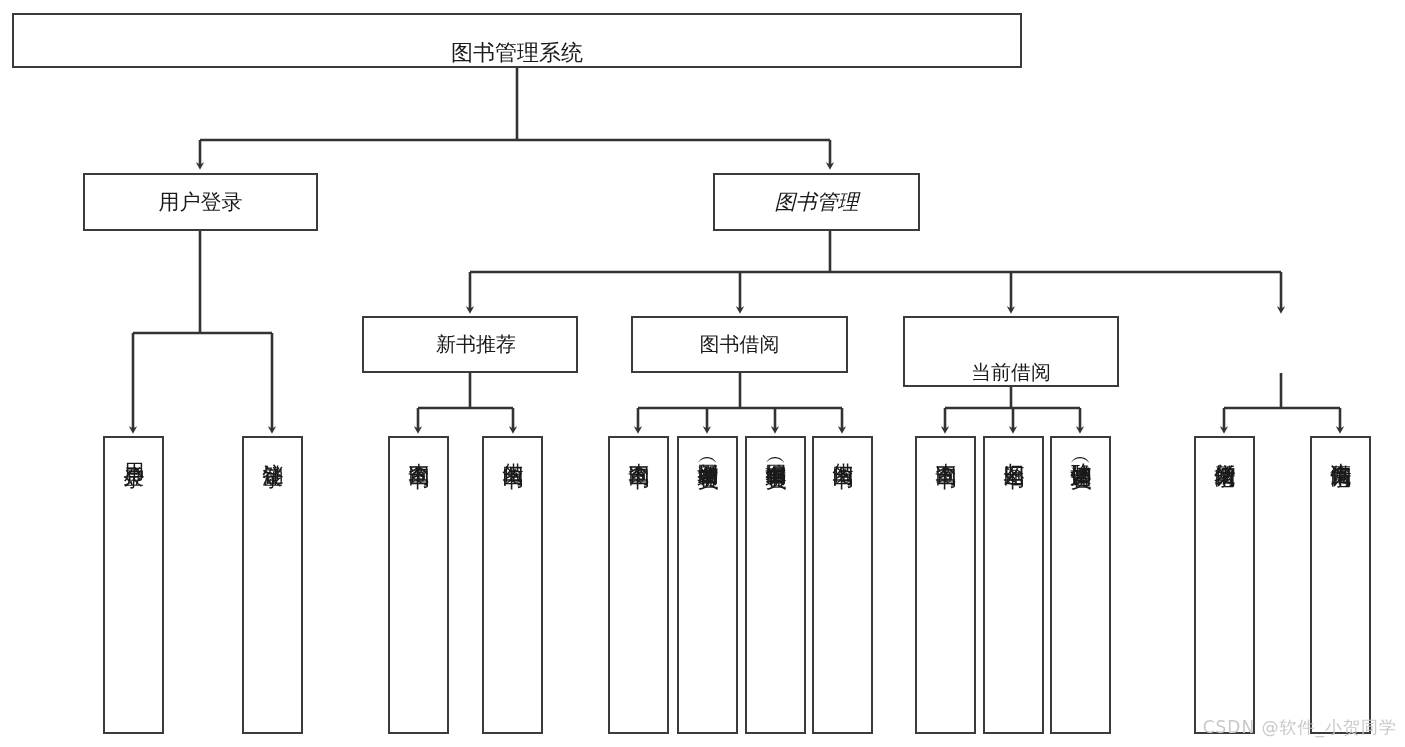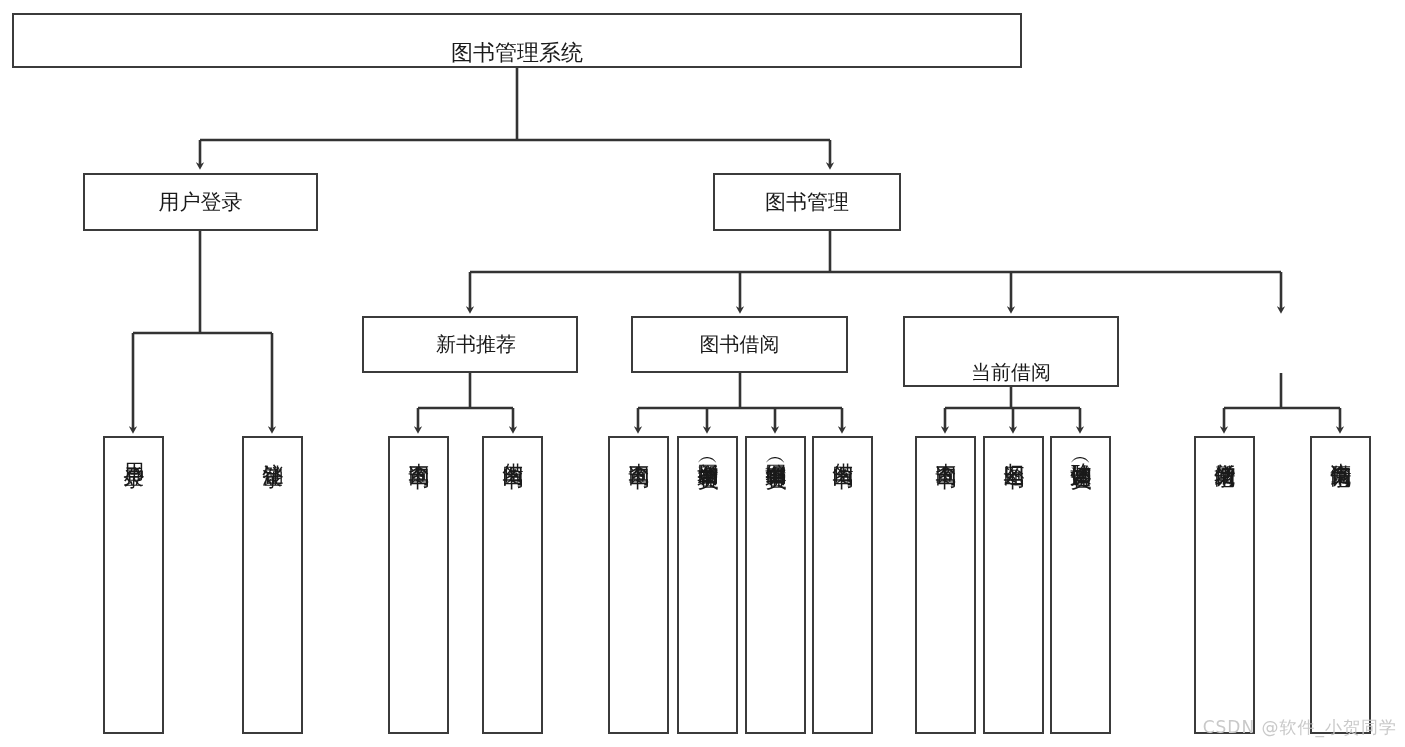--- a/index.html
+++ b/index.html
@@ -128,21 +128,21 @@
     </g>
   </svg>
 
   <div class="node root" style="left:12px; top:13px; width:1010px; height:55px;">
     <span>图书管理系统</span>
   </div>
 
   <div class="node lvl1" style="left:83px; top:173px; width:235px; height:58px;">
     <span>用户登录</span>
   </div>
-  <div class="node lvl1" style="left:713px; top:173px; width:188px; height:58px;">
+  <div class="node lvl1" style="left:713px; top:173px; width:207px; height:58px;font-style:italic;">
     <span>图书管理</span>
   </div>
 
   <div class="node lvl2" style="left:362px; top:316px; width:216px; height:57px;padding-left:12px;">
     <span>新书推荐</span>
   </div>
   <div class="node lvl2" style="left:631px; top:316px; width:217px; height:57px;">
     <span>图书借阅</span>
   </div>
   <div class="node lvl2" style="left:903px; top:316px; width:216px; height:71px;align-items:flex-end;">

